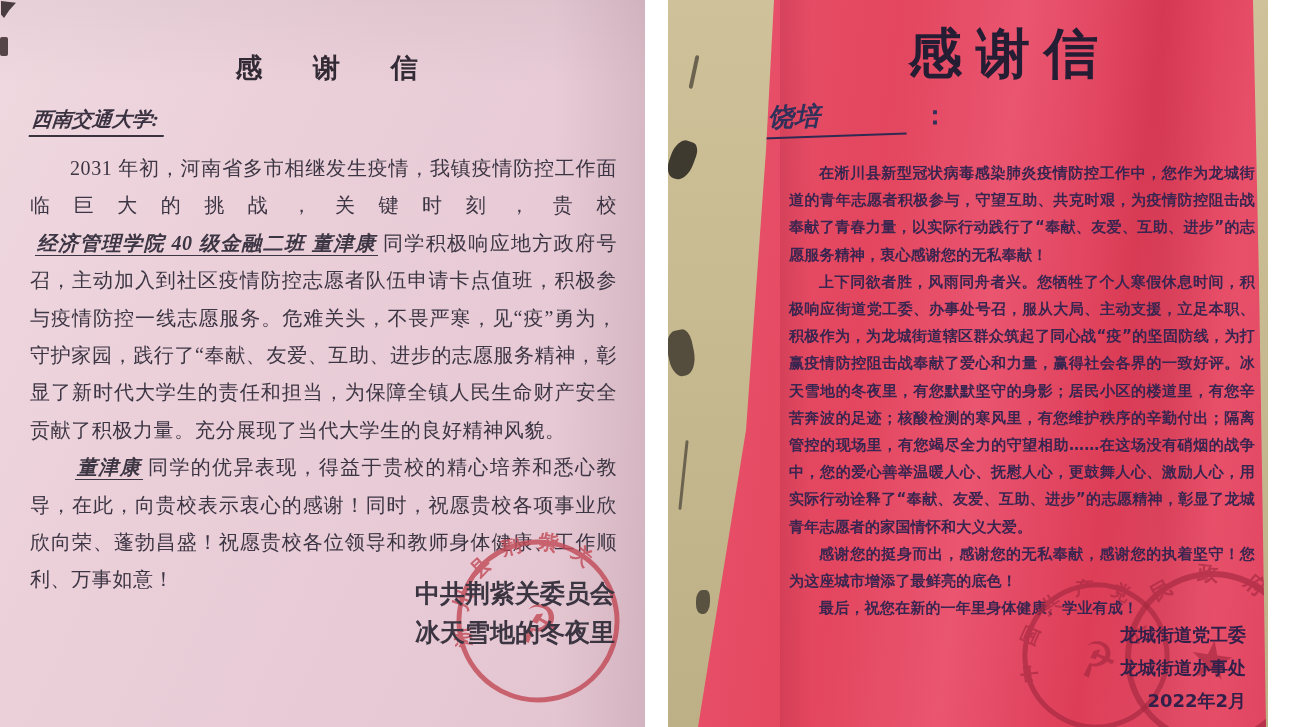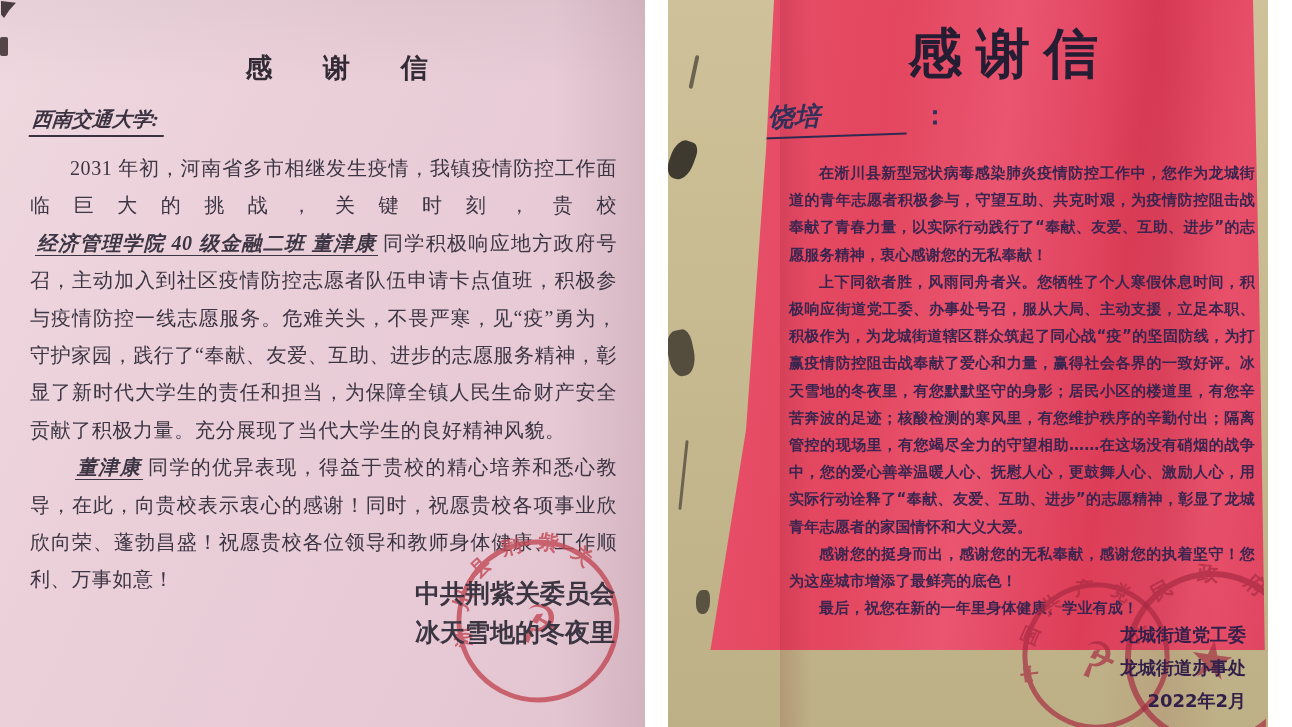--- a/index.html
+++ b/index.html
@@ -14,21 +14,21 @@
   }
   .photo-left .vignette{
     position:absolute;inset:0;pointer-events:none;
     background:linear-gradient(to right,rgba(0,0,0,0) 86%,rgba(120,80,95,.14) 100%),
                linear-gradient(to bottom,rgba(0,0,0,0.04) 0%,rgba(0,0,0,0) 12%);
   }
   .corner-a{position:absolute;left:1px;top:1px;width:15px;height:17px;background:#4a3d41;
     clip-path:polygon(0 0,100% 10%,55% 55%,20% 100%,0 80%);}
   .corner-b{position:absolute;left:0;top:37px;width:8px;height:19px;background:#554549;border-radius:2px;}
   .l-title{
-    position:absolute;left:14px;top:50px;width:100%;text-align:center;
+    position:absolute;left:4px;top:50px;width:100%;text-align:center;
     font-size:27px;font-weight:700;letter-spacing:22px;text-indent:22px;color:#322b35;
   }
   .hand{font-style:italic;transform:skewX(-5deg);display:inline-block;}
   .l-salutation{
     position:absolute;left:30px;top:106px;font-size:20px;font-weight:700;color:#3a3240;
     border-bottom:2px solid #3a3240;padding:0 6px 2px 2px;
   }
   .l-body{
     position:absolute;left:30px;top:150px;width:587px;
     font-size:20px;line-height:37.4px;letter-spacing:.6px;color:#3c3543;
@@ -46,21 +46,21 @@
   .seal{position:absolute;opacity:.82;pointer-events:none;}
   .seal svg{display:block;}
   
   .photo-right{
     position:absolute;left:668px;top:0;width:600px;height:727px;overflow:hidden;
     background:linear-gradient(to bottom,#cfc29a 0%,#c7ba90 45%,#beb086 100%);
   }
   .scuff{position:absolute;background:#3f3a30;border-radius:45% 30% 50% 40%;}
   .scratch{position:absolute;background:#6b6350;border-radius:2px;}
   .pink-paper{
-    position:absolute;left:0;top:0;width:600px;height:650px;
+    position:absolute;left:0;top:0;width:600px;height:727px;
     clip-path:polygon(106px 0,585px 0,591px 280px,598px 727px,30px 727px,78px 430px,98px 150px);
     background:linear-gradient(97deg,#f0617b 0%,#e74e67 16%,#e3465e 34%,#ea5570 52%,#dd3d57 72%,#e8506a 88%,#e04560 100%);
   }
   .crease{
     position:absolute;left:112px;top:0;width:46px;height:727px;pointer-events:none;
     background:linear-gradient(to right,rgba(110,0,25,.14),rgba(110,0,25,0) 70%);
   }
   .crease2{
     position:absolute;left:430px;top:0;width:120px;height:727px;pointer-events:none;
     background:linear-gradient(to right,rgba(110,0,25,0),rgba(110,0,25,.08) 55%,rgba(110,0,25,0));

